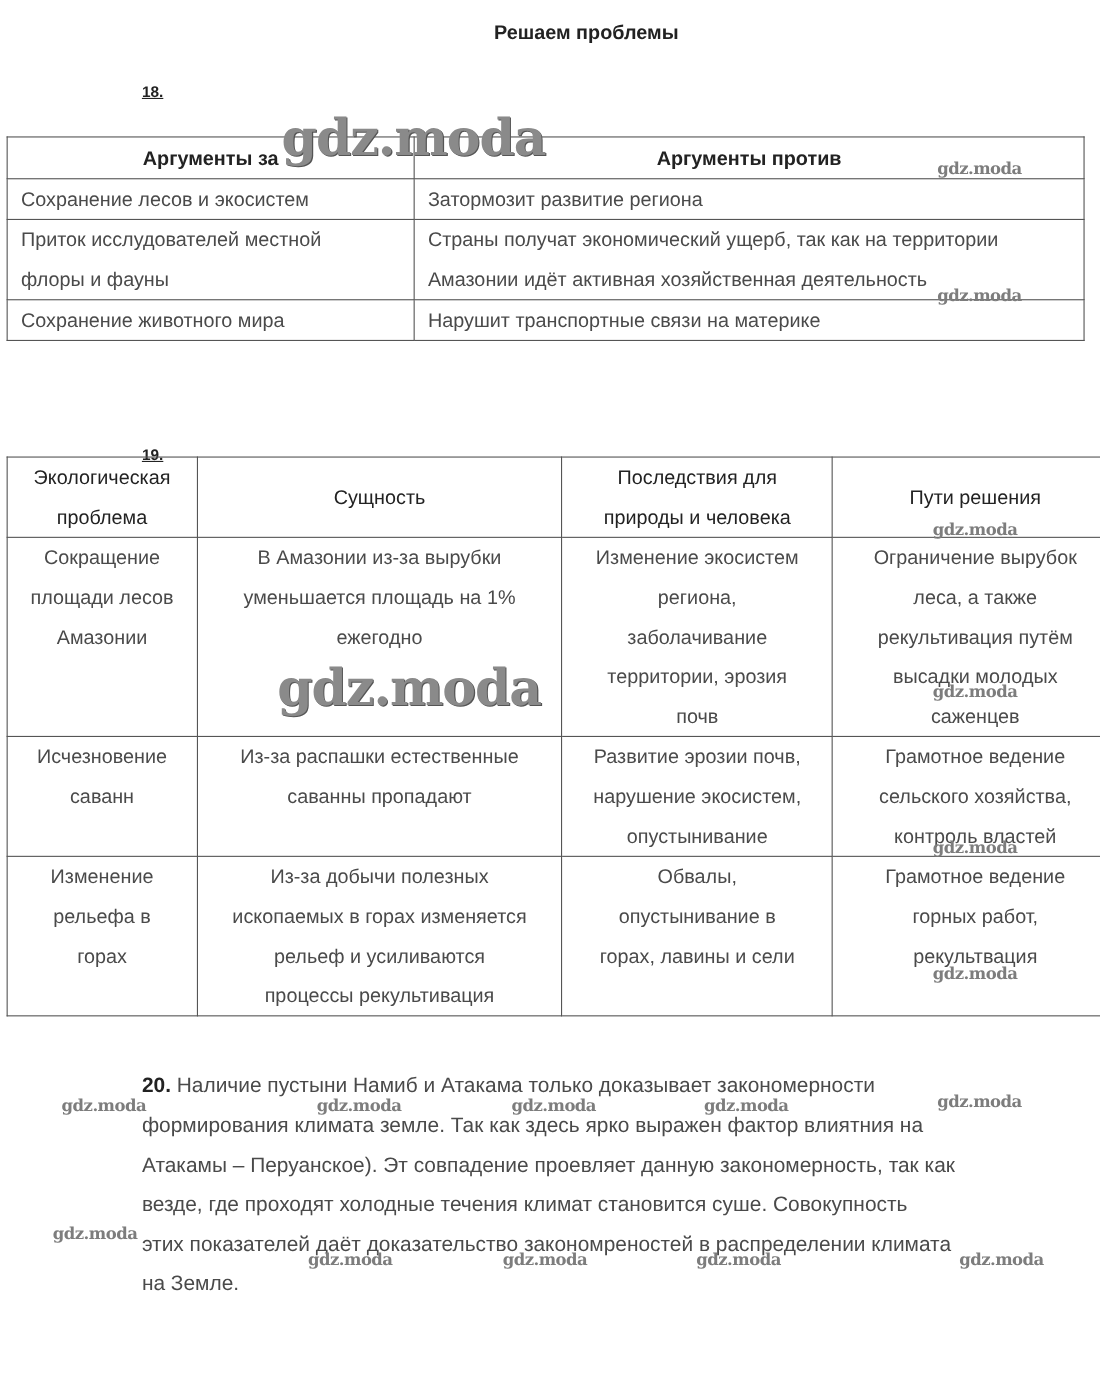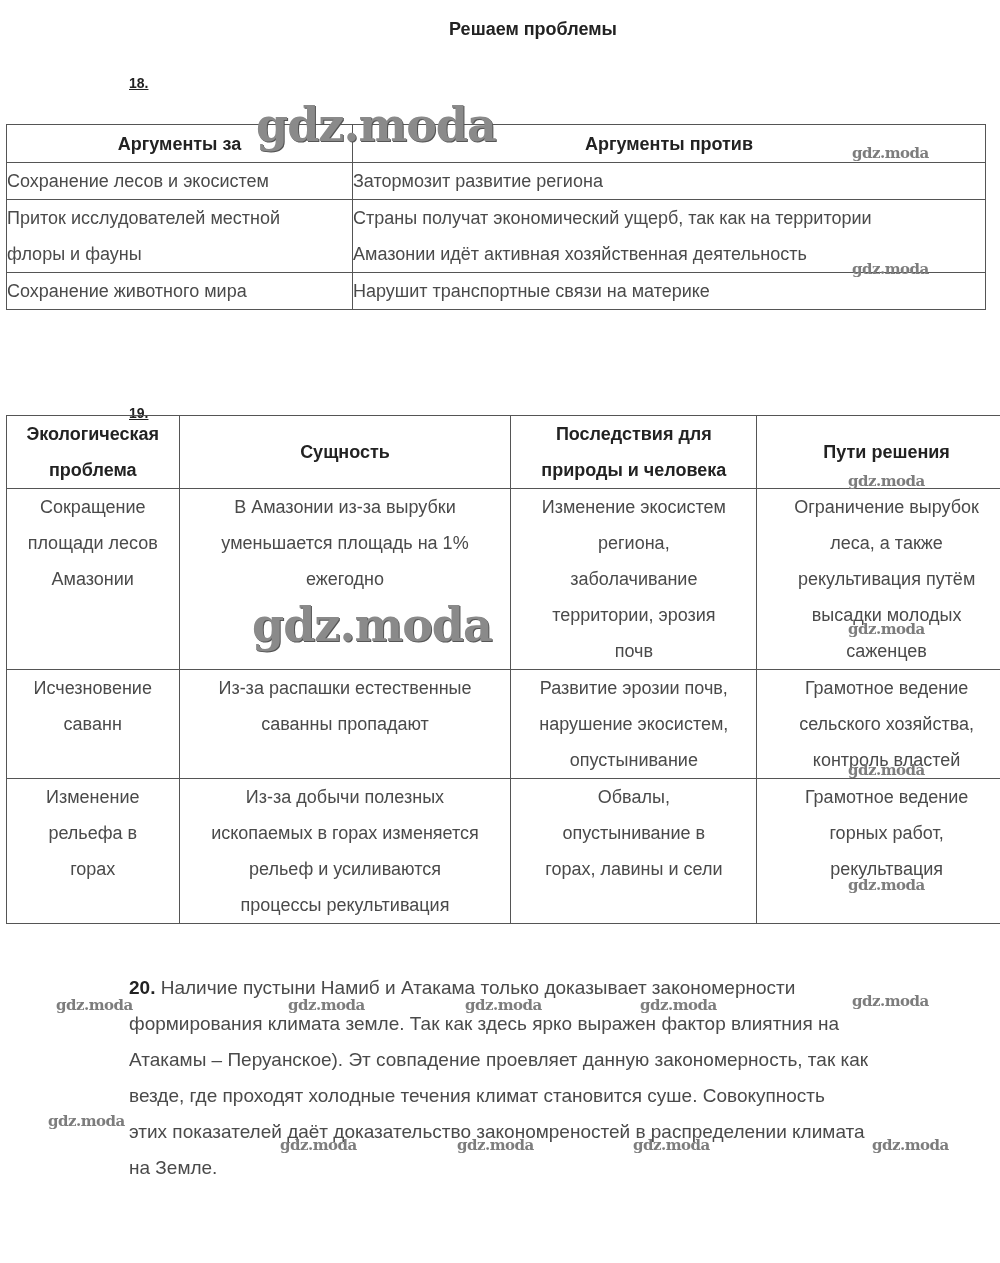--- a/index.html
+++ b/index.html
@@ -13,35 +13,35 @@
   }
   .task-num {
     position: absolute; font-weight: bold; font-size: 14px; color: #222; text-decoration: underline;
   }
   
   .t18 {
     position: absolute; left: 6px; top: 124px; width: 980px;
     border-collapse: collapse; font-size: 18px; color: #4a4a4a;
   }
   .t18 td, .t18 th {
-    border: 1px solid #555; padding: 0 0;
+    border: 1px solid #555; padding: 0 12px;
     font-weight: normal; vertical-align: middle; line-height: 36px;
   }
   .t18 th { font-weight: bold; color: #222; height: 37px; }
   .t18 td.c1 { width: 345px; }
   
   .t19 {
     position: absolute; left: 6px; top: 415px; width: 1010px;
     border-collapse: collapse; font-size: 18px; color: #4a4a4a;
   }
   .t19 td, .t19 th {
     border: 1px solid #555; text-align: center; padding: 0 4px;
     vertical-align: top; line-height: 36px;
   }
-  .t19 th { font-weight: bold; color: #222; vertical-align: middle; height: 70px; }
+  .t19 th { font-weight: normal; color: #222; vertical-align: middle; height: 70px; }
   .t19 .w1 { width: 163px; }
   .t19 .w2 { width: 322px; }
   .t19 .w3 { width: 236px; }
   .t19 .w4 { width: 250px; border-right: none; }
   .t19 tr.r1 td { height: 180px; }
   .t19 tr.r2 td { height: 106px; }
   .t19 tr.r3 td { height: 144px; }
   
   .task20 {
     position: absolute; left: 129px; top: 970px; width: 830px;

